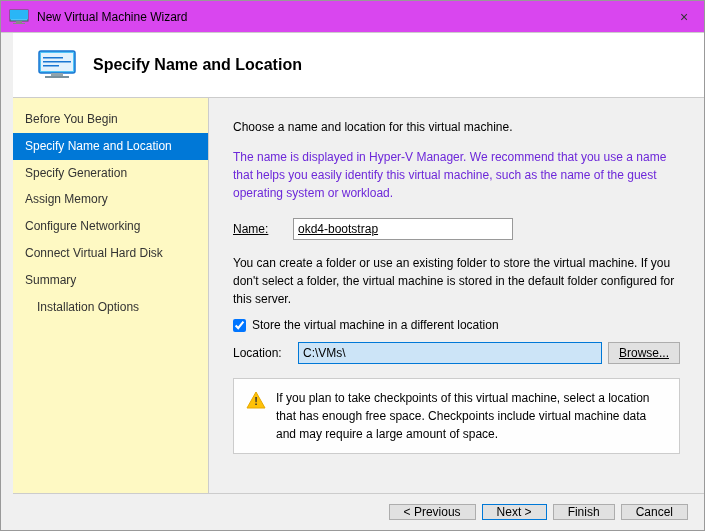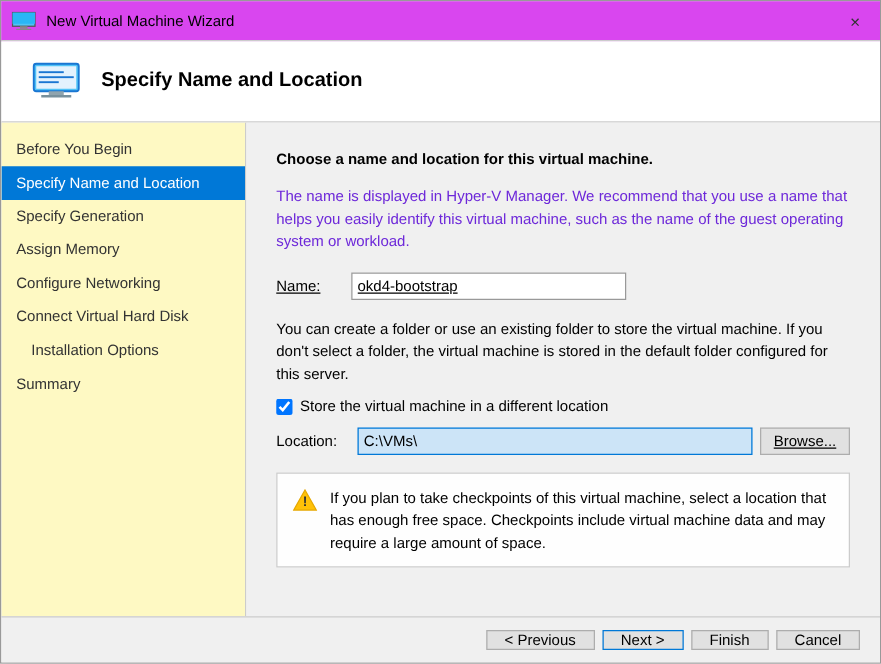--- a/index.html
+++ b/index.html
@@ -70,20 +70,21 @@
       font-size: 16px;
       font-weight: bold;
       color: #000;
     }
     
     .main-wrapper {
       display: flex;
       flex-direction: column;
       flex: 1;
       overflow: hidden;
+      margin-left: 12px;
     }
     
     
     .sidebar {
       width: 196px;
       background: #fef9c3;
       border-right: 1px solid #ccc;
       padding: 8px 0;
       flex-shrink: 0;
       overflow-y: auto;
@@ -111,21 +112,20 @@
       flex: 1;
       padding: 20px 24px;
       background: #f0f0f0;
       overflow-y: auto;
     }
     
     .intro-text {
       color: #000;
       margin-bottom: 12px;
       line-height: 1.5;
-      font-weight: bold;
     }
     
     .detail-text {
       color: #6d28d9;
       margin-bottom: 16px;
       line-height: 1.5;
     }
     
     .form-row {
       display: flex;
@@ -296,22 +296,22 @@
     <div class="middle-section">
 
       <div class="sidebar">
 
         <div class="sidebar-item">Before You Begin</div>
         <div class="sidebar-item active">Specify Name and Location</div>
         <div class="sidebar-item">Specify Generation</div>
         <div class="sidebar-item">Assign Memory</div>
         <div class="sidebar-item">Configure Networking</div>
         <div class="sidebar-item">Connect Virtual Hard Disk</div>
+        <div class="sidebar-item">Summary</div>
         <div class="sidebar-item sub">Installation Options</div>
-        <div class="sidebar-item">Summary</div>
       </div>
 
       <div class="main-content">
         <p class="intro-text">
           <span>Choose a name and location for this virtual machine.</span>
         </p>
         <p class="detail-text">The name is displayed in Hyper-V Manager. We recommend that you use a name that helps you easily identify this virtual machine, such as the name of the guest operating system or workload.</p>
 
         <div class="form-row">
           <span class="form-label">Name:</span>

